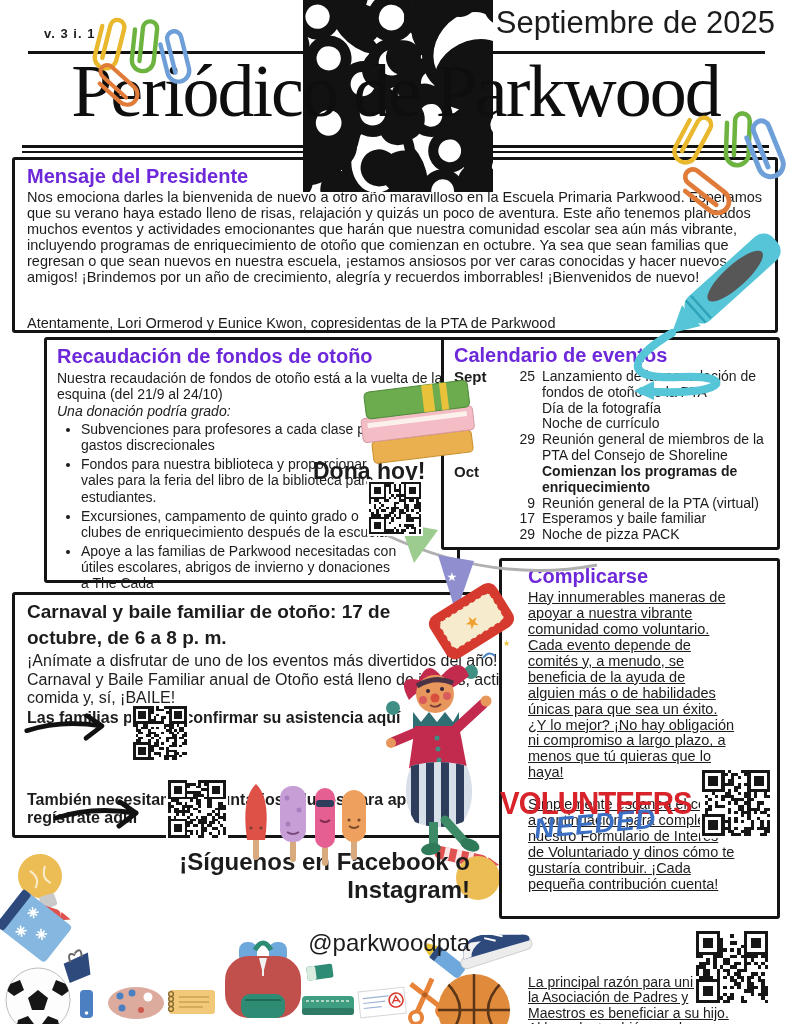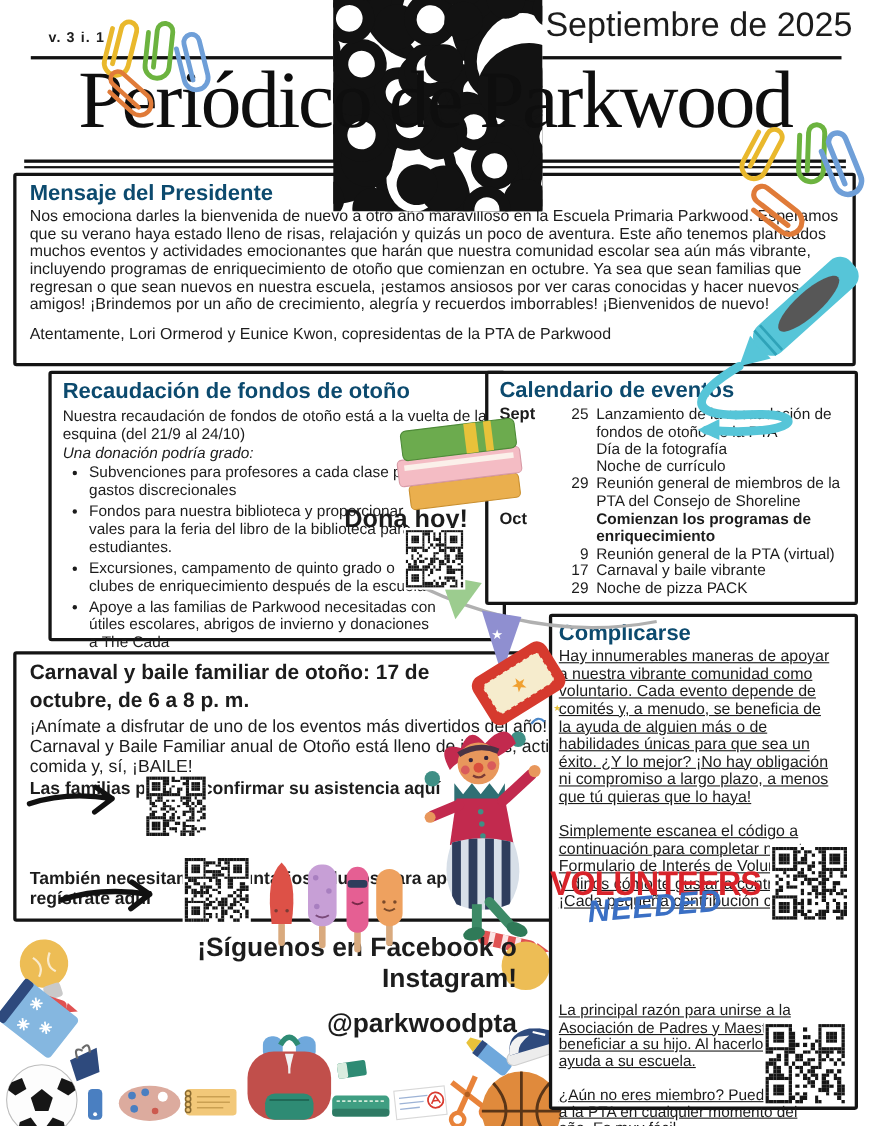--- a/index.html
+++ b/index.html
@@ -11,59 +11,59 @@
   .hline{position:absolute;background:#121212;z-index:1;}
   .version{position:absolute;left:44px;top:26px;font-size:13px;font-weight:bold;letter-spacing:1px;z-index:4;}
   .date{position:absolute;right:16px;top:5px;font-size:31px;font-weight:500;z-index:4;}
   .masthead{position:absolute;left:0;top:54px;width:100%;text-align:center;z-index:4;
             font-family:"Liberation Serif",serif;font-size:74px;line-height:1;letter-spacing:-2px;color:#0e0e0e;}
   .logo{position:absolute;left:303px;top:0px;z-index:3;}
   .clip{position:absolute;z-index:6;}
   .deco{position:absolute;z-index:5;}
   .deco3{position:absolute;z-index:3;}
   .strip{position:absolute;left:0;top:840px;z-index:1;}
-  h2.sect{margin:0 0 2px 0;font-size:20px;font-weight:bold;color:#0c4a6e;}
+  h2.sect{margin:0 0 2px 0;font-size:20px;font-weight:bold;color:#6d28d9;}
   
   .pmbox{left:12px;top:157px;width:766px;height:176px;padding:5px 12px;}
   .pmbox .body{font-size:14.5px;line-height:1.1;white-space:pre-line;}
-  .pmbox .sig{margin-top:10px;font-size:14.5px;}
+  .pmbox .sig{margin-top:29px;font-size:14.5px;}
   
   .frbox{left:12px;top:337px;width:416px;height:246px;padding:5px 10px;margin-left:32px;}
   .frbox .intro{font-size:14px;line-height:1.15;margin:1px 0;}
   .frbox .lead{font-size:14px;font-style:italic;margin:1px 0;}
   .frbox ul{margin:2px 0 2px 0;padding:0 46px 1px 24px;font-size:14px;line-height:1.15;}
   .frbox li{margin-bottom:3px;}
   .frbox .note{font-size:13.5px;font-style:italic;line-height:1.2;margin-top:2px;}
   .donate{position:absolute;left:313px;top:458px;font-size:23px;font-weight:bold;z-index:4;}
   
   .calbox{left:441px;top:337px;width:339px;height:213px;padding:4px 8px 4px 10px;}
   .crow{display:grid;grid-template-columns:46px 28px 1fr;column-gap:7px;font-size:14px;line-height:1.13;}
   .crow .cm{font-weight:bold;font-size:15px;}
   .crow .cd{font-weight:normal;text-align:right;}
   .crow .ct.bold{font-weight:bold;}
   
-  .volbox{left:499px;top:558px;width:281px;height:451px;padding:4px 6px;}
+  .volbox{left:499px;top:558px;width:281px;height:361px;padding:4px 26px;}
   .volbox p{margin:0 16px 16px 0;font-size:14.5px;line-height:1.1;text-decoration:underline;}
   .volbox p.small{font-size:14px;margin-bottom:15px;}
   .volgap{height:66px;}
   .volunteers-word{position:absolute;left:500px;top:786px;z-index:4;color:#d8232a;
      font-size:31px;font-weight:bold;letter-spacing:-1px;transform:scaleX(.95);transform-origin:left;}
   .needed-word{position:absolute;left:534px;top:808px;z-index:4;color:#3a6fc4;
      font-size:28px;font-weight:bold;font-style:italic;letter-spacing:1px;transform:rotate(-5deg);}
   
   .carbox{left:12px;top:592px;width:563px;height:246px;padding:4px 12px;}
   .carbox .ctitle{font-size:19px;font-weight:bold;line-height:1.35;margin:0;width:440px;}
   .carbox .cbody{font-size:16px;line-height:1.15;margin:2px 0;}
   .carbox .crsvp{font-size:16px;font-weight:bold;margin:2px 0;}
   .carbox .cvol{font-size:16px;font-weight:bold;margin:64px 0 0 0;}
   .carbox .creg{font-size:16px;font-weight:bold;}
   
   .social{position:absolute;left:38px;top:848px;width:432px;text-align:right;z-index:2;}
   .social .l{font-size:24px;font-weight:bold;line-height:1.18;}
-  .social .handle{font-size:24px;font-weight:bold;margin-top:12px;}
+  .social .handle{font-size:24px;font-weight:normal;margin-top:24px;}
   
   .qr{position:absolute;display:grid;grid-template-columns:repeat(21,1fr);grid-auto-rows:1fr;
       background:#fff;z-index:4;padding:2px;box-sizing:border-box;}
   .qr i{background:#161616;}
   .qr i.w{background:#fff;}
 </style>
 </head>
 <body>
 
 <svg width="0" height="0" style="position:absolute">
@@ -660,21 +660,21 @@
         <span class="ct bold">Comienzan los programas de enriquecimiento</span>
       </div>
     <div class="crow">
         <b class="cm"></b>
         <b class="cd">9</b>
         <span class="ct">Reunión general de la PTA (virtual)</span>
       </div>
     <div class="crow">
         <b class="cm"></b>
         <b class="cd">17</b>
-        <span class="ct">Carnaval y baile vibrante</span>
+        <span class="ct">Esperamos y baile familiar</span>
       </div>
     <div class="crow">
         <b class="cm"></b>
         <b class="cd">29</b>
         <span class="ct">Noche de pizza PACK</span>
       </div>
   </div>
 
   <svg class="deco" width="135" height="92" viewBox="0 0 135 92" style="left:352px;top:380px;">
     <g transform="rotate(-7 67 46)">

